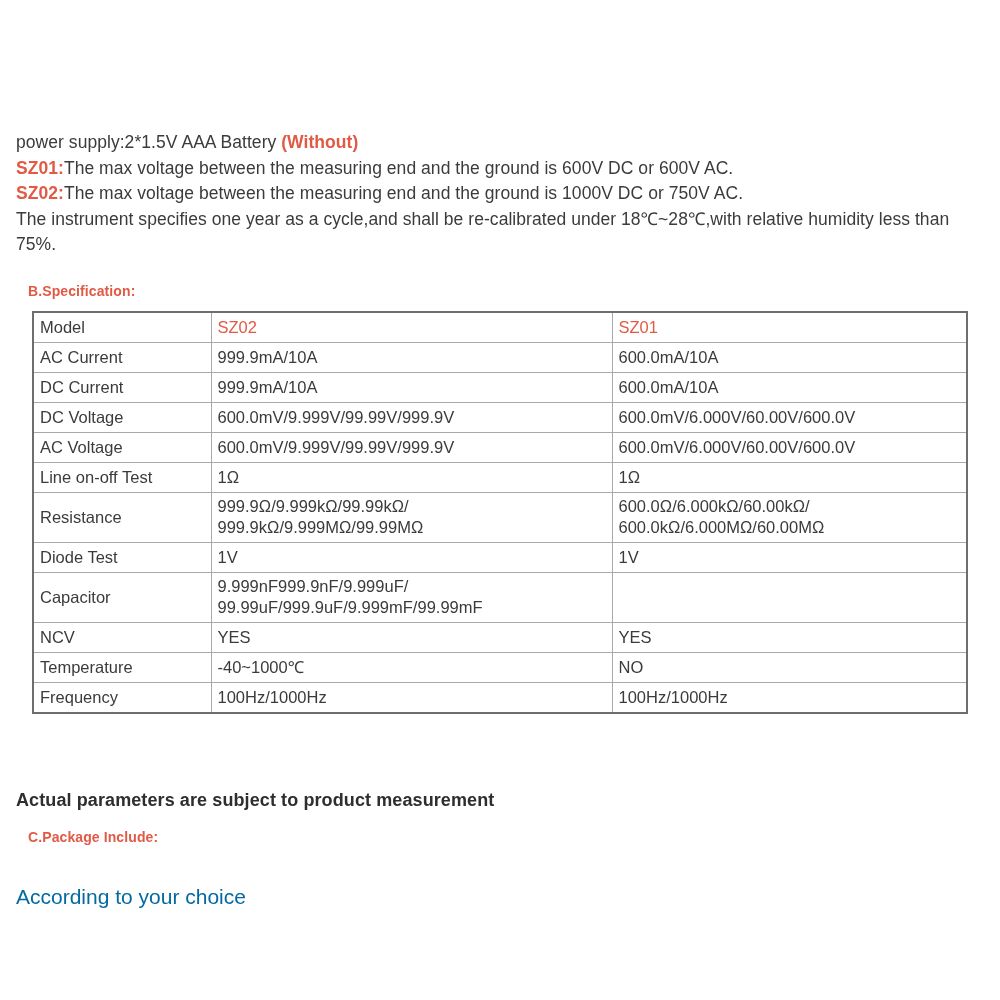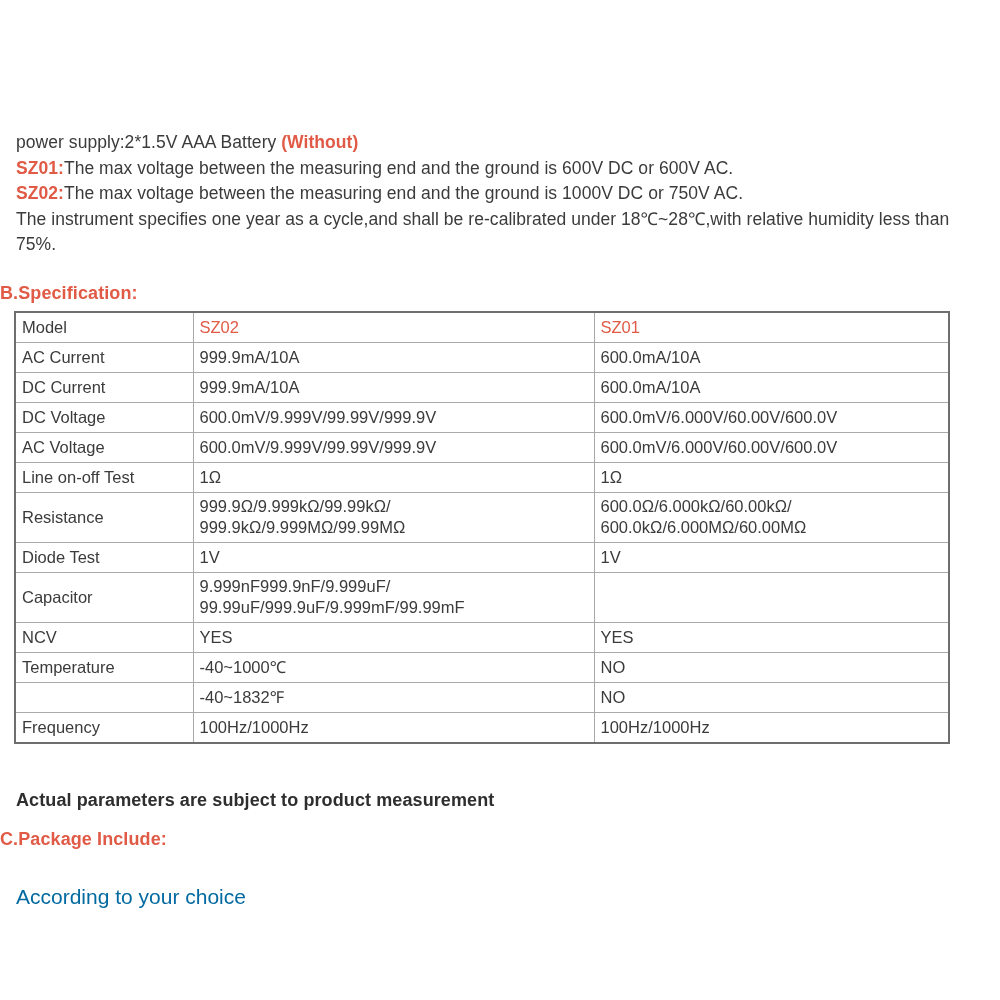--- a/index.html
+++ b/index.html
@@ -32,33 +32,33 @@
     line-height: 25.5px;
     color: #3b3b3b;
     letter-spacing: 0.05px;
   }
   .intro-line { white-space: normal; }
   .red { color: #e05a45; font-weight: bold; }
 
   
   .sec-heading {
     position: absolute;
-    left: 0;
-    font-size: 18px;
+    left: 28px;
+    font-size: 14px;
     font-weight: bold;
     color: #e05a45;
     letter-spacing: 0.1px;
   }
   #spec-heading { top: 283px; }
   #pkg-heading  { top: 829px; }
 
   
   .spec-table-wrap {
     position: absolute;
-    left: 14px;
+    left: 32px;
     top: 311px;
     width: 934px;
   }
   table.spec {
     border-collapse: collapse;
     table-layout: fixed;
     width: 934px;
     font-size: 16.5px;
     color: #3b3b3b;
   }
@@ -186,25 +186,20 @@
             <td>NCV</td>
             <td>YES</td>
             <td>YES</td>
           </tr>
           <tr>
             <td>Temperature</td>
             <td>-40~1000℃</td>
             <td>NO</td>
           </tr>
           <tr>
-            <td></td>
-            <td>-40~1832℉</td>
-            <td>NO</td>
-          </tr>
-          <tr>
             <td>Frequency</td>
             <td>100Hz/1000Hz</td>
             <td>100Hz/1000Hz</td>
           </tr>
         </tbody>
     </table>
   </div>
 
   <div class="footnote">Actual parameters are subject to product measurement</div>
 

